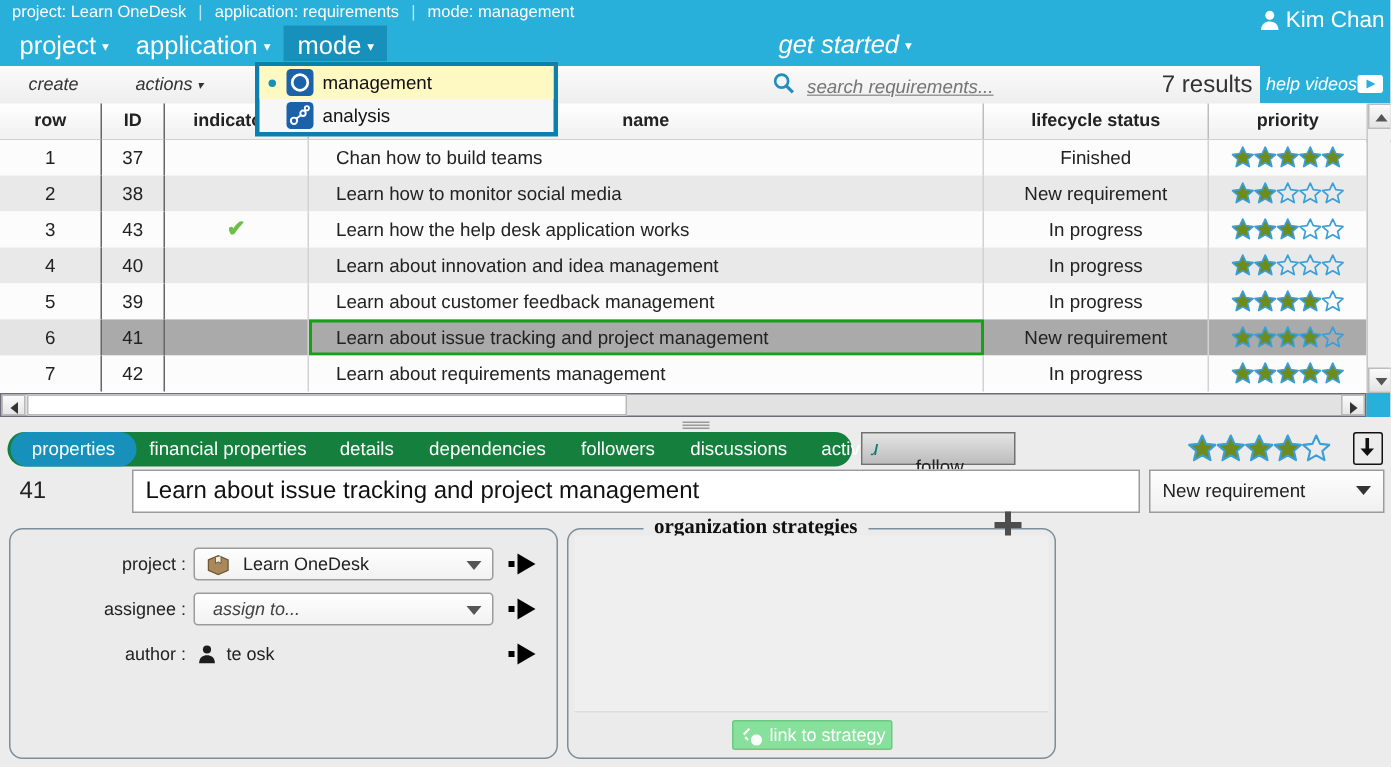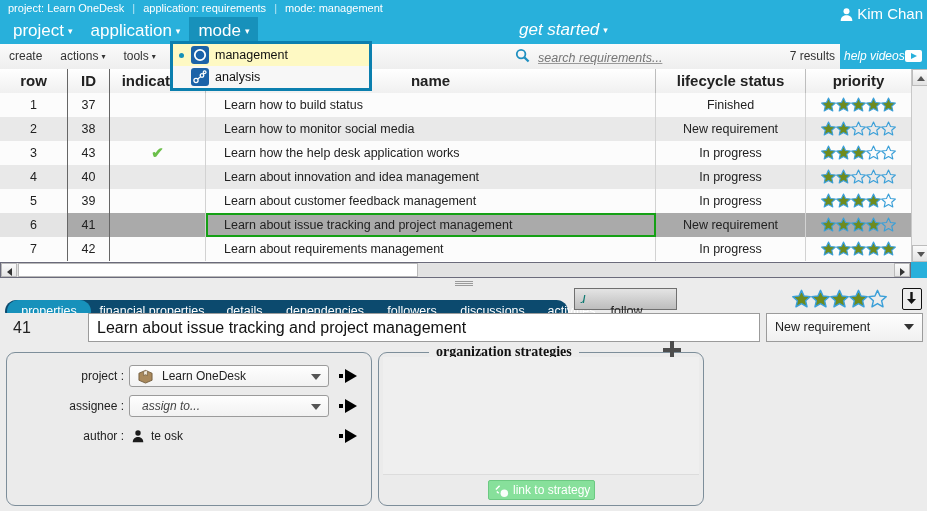--- a/index.html
+++ b/index.html
@@ -33,36 +33,36 @@
   }
   .userbox svg{vertical-align:-3px;margin-right:3px;}
 
   
   .toolbar{
     position:absolute;left:0;top:44px;width:927px;height:25px;
     background:linear-gradient(#fbfbfb,#eeeeee);
     border-bottom:1px solid #c4c4c4;
   }
   .tbitem{
-    display:inline-block;height:25px;line-height:25px;padding:0 9px;
-    font-size:12px;color:#333;cursor:pointer;
+    display:inline-block;height:25px;line-height:25px;padding:0 19px;
+    font-size:12px;color:#333;cursor:pointer;font-style:italic;
   }
   .tbitem .car{font-size:8px;position:relative;top:-1px;margin-left:3px;}
   .searchwrap{position:absolute;left:510px;top:0;width:330px;height:25px;}
   .searchicon{position:absolute;left:5px;top:4px;}
   .searchinput{
     position:absolute;left:26px;top:3px;width:250px;height:19px;border:0;
     background:transparent;outline:none;
     font-family:"Liberation Sans", sans-serif;
     font-size:12.5px;font-style:italic;color:#9a9a9a;
     text-decoration:underline;
   }
   .results{
     position:absolute;right:5px;top:0;height:25px;line-height:25px;
-    font-size:12px;color:#333;white-space:nowrap;
+    font-size:16px;color:#333;white-space:nowrap;
   }
   .helpvideos{
     position:absolute;right:0;top:0;width:87px;height:25px;background:#28b0db;
     cursor:pointer;
   }
   .helpvideos .lbl{
     position:absolute;left:4px;top:0;height:25px;line-height:24px;
     font-size:12px;color:#fff;font-style:italic;white-space:nowrap;
   }
   .playbox{
@@ -75,21 +75,21 @@
 
   
   .grid{position:absolute;left:0;top:69px;width:927px;height:193px;background:#fff;}
   .ghead{
     position:absolute;left:0;top:0;width:927px;height:24px;
     background:linear-gradient(#ffffff,#f0f0f0);
     border-bottom:2px solid #555;
   }
   .gh{
     position:absolute;top:0;height:24px;line-height:23px;text-align:center;
-    font-size:15px;font-weight:bold;color:#222;
+    font-size:12px;font-weight:bold;color:#222;
     border-right:1px solid #bdbdbd;box-sizing:border-box;
   }
   .gbody{position:absolute;left:0;top:24px;width:911px;height:169px;}
   .grow{position:absolute;left:0;width:911px;height:24px;}
   .grow.odd{background:#fcfcfc;}
   .grow.even{background:#e9e9e9;}
   .grow.sel .cellid,.grow.sel .cellind{background:#aaaaaa;}
   .grow.sel .cellrow{background:#e4e4e4;}
   .grow.sel .cellname,.grow.sel .cellstat,.grow.sel .cellpri{background:#aaaaaa;}
   .cell{
@@ -137,22 +137,22 @@
   .hscroll-right-pad{position:absolute;left:911px;top:262px;width:16px;height:16px;background:#28b0db;}
 
   
   .splitter{position:absolute;left:0;top:279px;width:927px;height:9px;background:#ececec;}
   .splitter .grip{position:absolute;left:455px;top:2px;width:18px;height:5px;}
   .splitter .grip i{display:block;height:1px;background:#9a9a9a;margin-bottom:1px;}
 
   
   .tabbar{position:absolute;left:0;top:288px;width:927px;height:25px;}
   .tabstrip{
-    position:absolute;left:5px;top:12px;width:563px;height:23px;
-    background:#0c4a6e;border-radius:12px;
+    position:absolute;left:5px;top:0;width:563px;height:23px;
+    background:#15803d;border-radius:12px;
   }
   .tab{
     position:absolute;top:0;height:23px;line-height:22px;
     font-size:12.5px;color:#fff;text-align:center;cursor:pointer;white-space:nowrap;
   }
   .tab.on{background:#1791bb;border-radius:12px;}
   .followbtn{
     position:absolute;left:574px;top:0;width:103px;height:22px;
     background:linear-gradient(#e4e4e4,#bdbdbd);border:1px solid #707070;
     box-sizing:border-box;cursor:pointer;
@@ -312,21 +312,21 @@
       <div class="gh" style="left:206px;width:450px;">name</div>
       <div class="gh" style="left:656px;width:150px;">lifecycle status</div>
       <div class="gh" style="left:806px;width:105px;border-right:0;">priority</div>
     </div>
 
     <div class="gbody" id="gbody">
         <div class="grow odd" style="top: 0px;">
           <div class="cell cellrow">1</div>
           <div class="cell cellid">37</div>
           <div class="cell cellind"></div>
-          <div class="cell cellname">Learn how to build status</div>
+          <div class="cell cellname">Chan how to build teams</div>
           <div class="cell cellstat">Finished</div>
           <div class="cell cellpri"><svg class="starsvg" width="15" height="15" viewBox="0 0 20 20">
               <polygon points="10,1.4 12.7,7.3 19.2,8 14.3,12.3 15.8,18.7 10,15.3 4.2,18.7 5.7,12.3 0.8,8 7.3,7.3" fill="#6e8b1e" stroke="#3a9fd8" stroke-width="1.5" stroke-linejoin="round"></polygon>
             </svg><svg class="starsvg" width="15" height="15" viewBox="0 0 20 20">
               <polygon points="10,1.4 12.7,7.3 19.2,8 14.3,12.3 15.8,18.7 10,15.3 4.2,18.7 5.7,12.3 0.8,8 7.3,7.3" fill="#6e8b1e" stroke="#3a9fd8" stroke-width="1.5" stroke-linejoin="round"></polygon>
             </svg><svg class="starsvg" width="15" height="15" viewBox="0 0 20 20">
               <polygon points="10,1.4 12.7,7.3 19.2,8 14.3,12.3 15.8,18.7 10,15.3 4.2,18.7 5.7,12.3 0.8,8 7.3,7.3" fill="#6e8b1e" stroke="#3a9fd8" stroke-width="1.5" stroke-linejoin="round"></polygon>
             </svg><svg class="starsvg" width="15" height="15" viewBox="0 0 20 20">
               <polygon points="10,1.4 12.7,7.3 19.2,8 14.3,12.3 15.8,18.7 10,15.3 4.2,18.7 5.7,12.3 0.8,8 7.3,7.3" fill="#6e8b1e" stroke="#3a9fd8" stroke-width="1.5" stroke-linejoin="round"></polygon>
             </svg><svg class="starsvg" width="15" height="15" viewBox="0 0 20 20">

